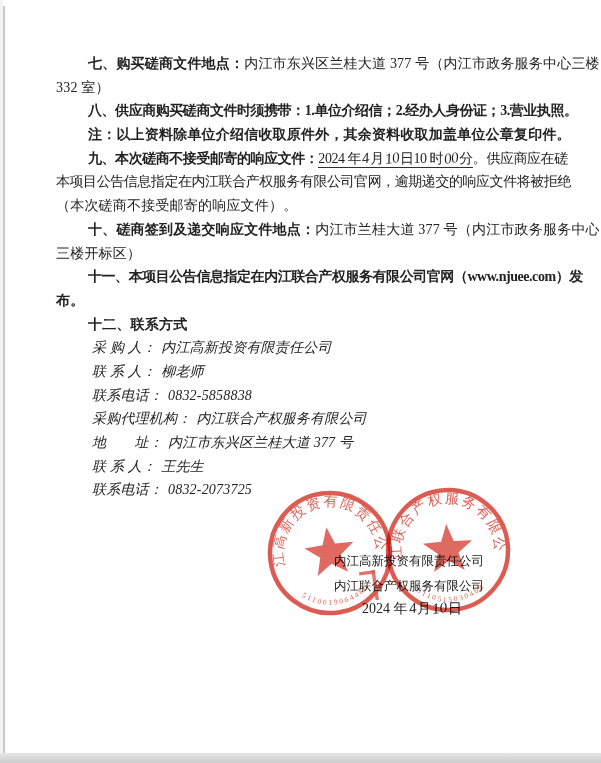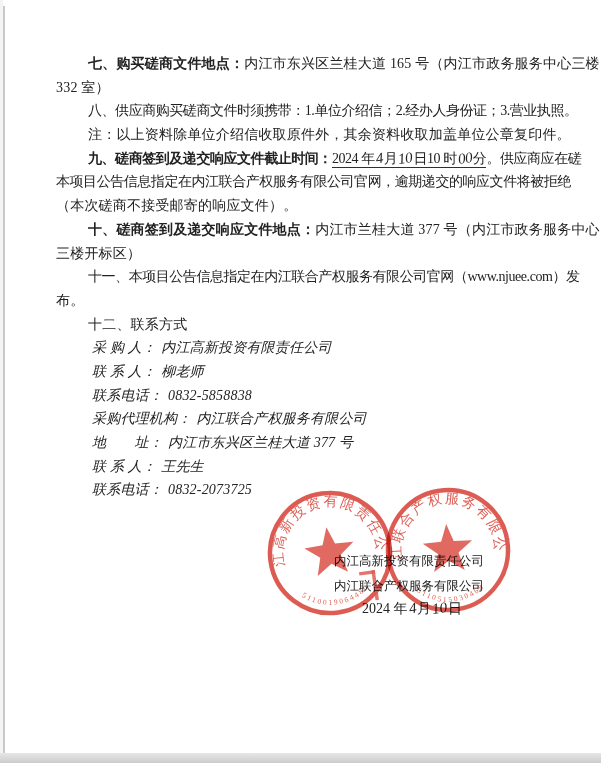--- a/index.html
+++ b/index.html
@@ -8,21 +8,21 @@
     font-family:"Liberation Serif","DejaVu Serif",serif;color:#222;
   }
   .edge-left{position:absolute;left:0;top:0;width:3px;height:100%;background:#f4f4f4;}
   .edge-line{position:absolute;left:3px;top:6px;width:2px;height:757px;background:#c9c9c9;}
   .edge-bottom{position:absolute;left:0;bottom:0;width:100%;height:10px;
     background:linear-gradient(180deg,#e6e6e6,#cccccc);}
   .textblock{position:absolute;left:56px;top:52px;width:512px;font-size:14px;letter-spacing:.2px;}
   .ln{height:23.7px;line-height:23.7px;white-space:nowrap;}
   .ind{padding-left:32px;}
   .ct{padding-left:36px;font-style:italic;}
-  .b{font-weight:normal;}
+  .b{font-weight:bold;}
   b{font-weight:bold;}
   .tight{letter-spacing:-.45px;}
   .u{border-bottom:1px solid #2e2e2e;padding-bottom:1px;}
   .hand{display:inline-block;font-style:italic;transform:rotate(-8deg);font-size:15px;padding:0 1px;}
   .ct .lbl{margin-right:5px;}
   .sig{position:absolute;left:334px;top:549px;font-size:12.5px;line-height:25px;white-space:nowrap;}
   .sig-ln{height:25px;}
   .sig-date{height:25px;margin-left:28px;margin-top:-3px;font-size:14px;}
   .seal{position:absolute;width:132px;height:132px;mix-blend-mode:multiply;opacity:.88;}
   .seal-left{left:264px;top:487px;}
@@ -30,25 +30,25 @@
   .seal text{font-family:"Liberation Serif","DejaVu Serif",serif;}
 </style>
 </head>
 <body>
 
 <div class="page">
   <div class="edge-left"></div>
   <div class="edge-line"></div>
 
   <div class="textblock">
-    <div class="ln ind"><b>七、购买磋商文件地点：</b><span>内江市东兴区兰桂大道 165 号（内江市政务服务中心三楼</span></div>
+    <div class="ln ind"><b>七、购买磋商文件地点：</b><span>内江市东兴区兰桂大道 377 号（内江市政务服务中心三楼</span></div>
     <div class="ln">332 室）</div>
     <div class="ln ind b tight">八、供应商购买磋商文件时须携带：1.单位介绍信；2.经办人身份证；3.营业执照。</div>
     <div class="ln ind b">注：以上资料除单位介绍信收取原件外，其余资料收取加盖单位公章复印件。</div>
-    <div class="ln ind tight"><b>九、磋商签到及递交响应文件截止时间：</b><span class="u"><span>2024 年</span><span class="hand">4</span><span>月</span><span class="hand">10</span><span>日</span><span>10 时</span><span class="hand">00</span><span>分</span></span><span>。供应商应在磋</span></div>
+    <div class="ln ind tight"><b>九、本次磋商不接受邮寄的响应文件：</b><span class="u"><span>2024 年</span><span class="hand">4</span><span>月</span><span class="hand">10</span><span>日</span><span>10 时</span><span class="hand">00</span><span>分</span></span><span>。供应商应在磋</span></div>
     <div class="ln tight">本项目公告信息指定在内江联合产权服务有限公司官网，逾期递交的响应文件将被拒绝</div>
     <div class="ln">（本次磋商不接受邮寄的响应文件）。</div>
     <div class="ln ind"><b>十、磋商签到及递交响应文件地点：</b><span>内江市兰桂大道 377 号（内江市政务服务中心</span></div>
     <div class="ln">三楼开标区）</div>
     <div class="ln ind b tight">十一、本项目公告信息指定在内江联合产权服务有限公司官网（www.njuee.com）发</div>
     <div class="ln b">布。</div>
     <div class="ln ind b">十二、联系方式</div>
 
     <div class="ln ct"><span class="lbl">采 购 人：</span><span>内江高新投资有限责任公司</span></div>
     <div class="ln ct"><span class="lbl">联 系 人：</span><span>柳老师</span></div>

